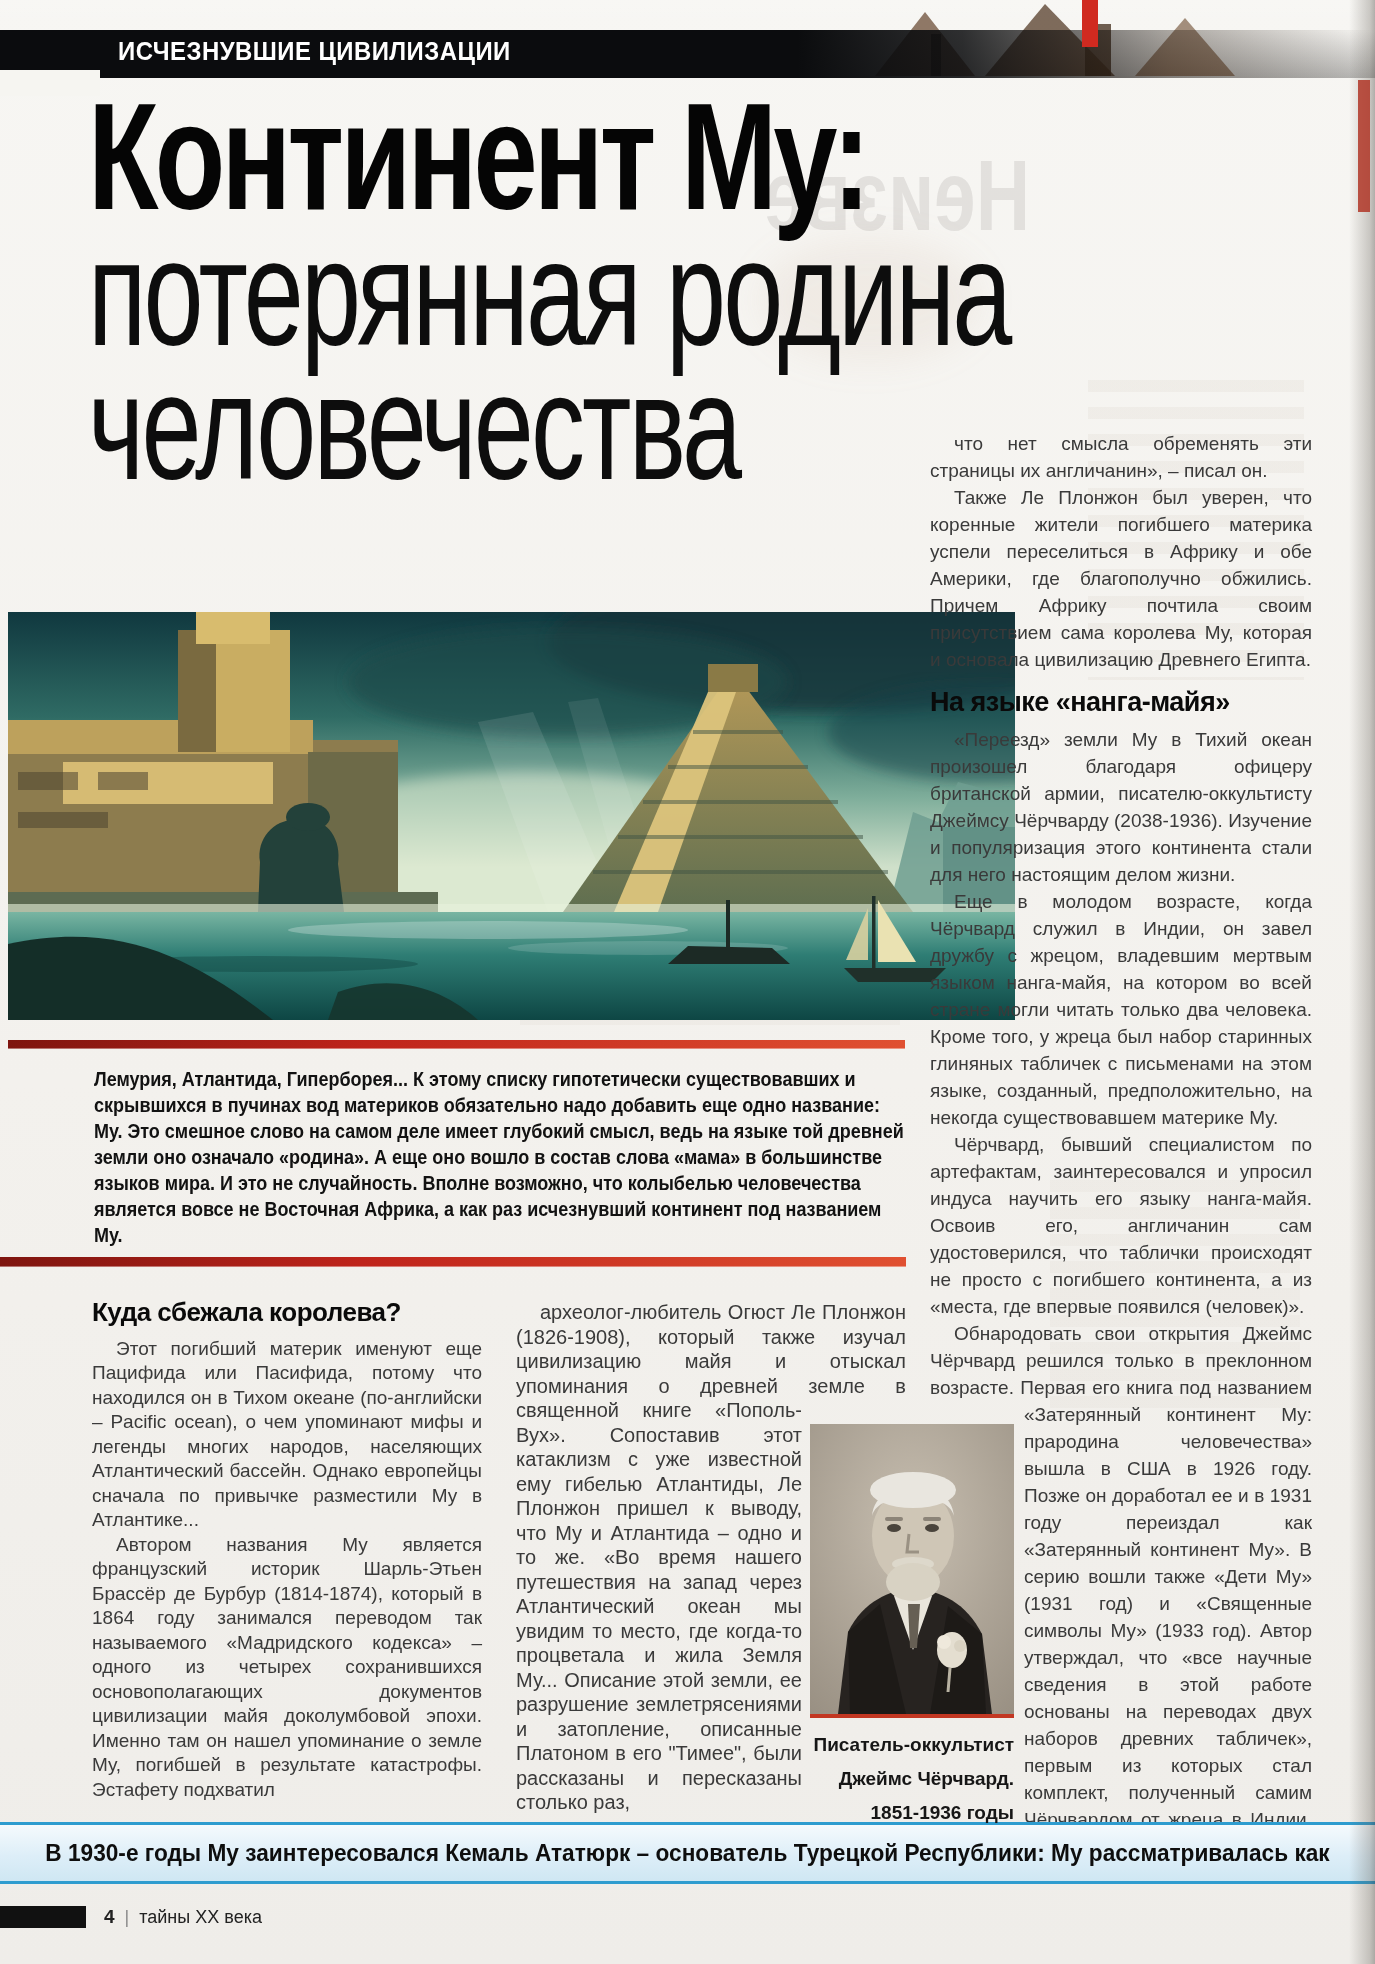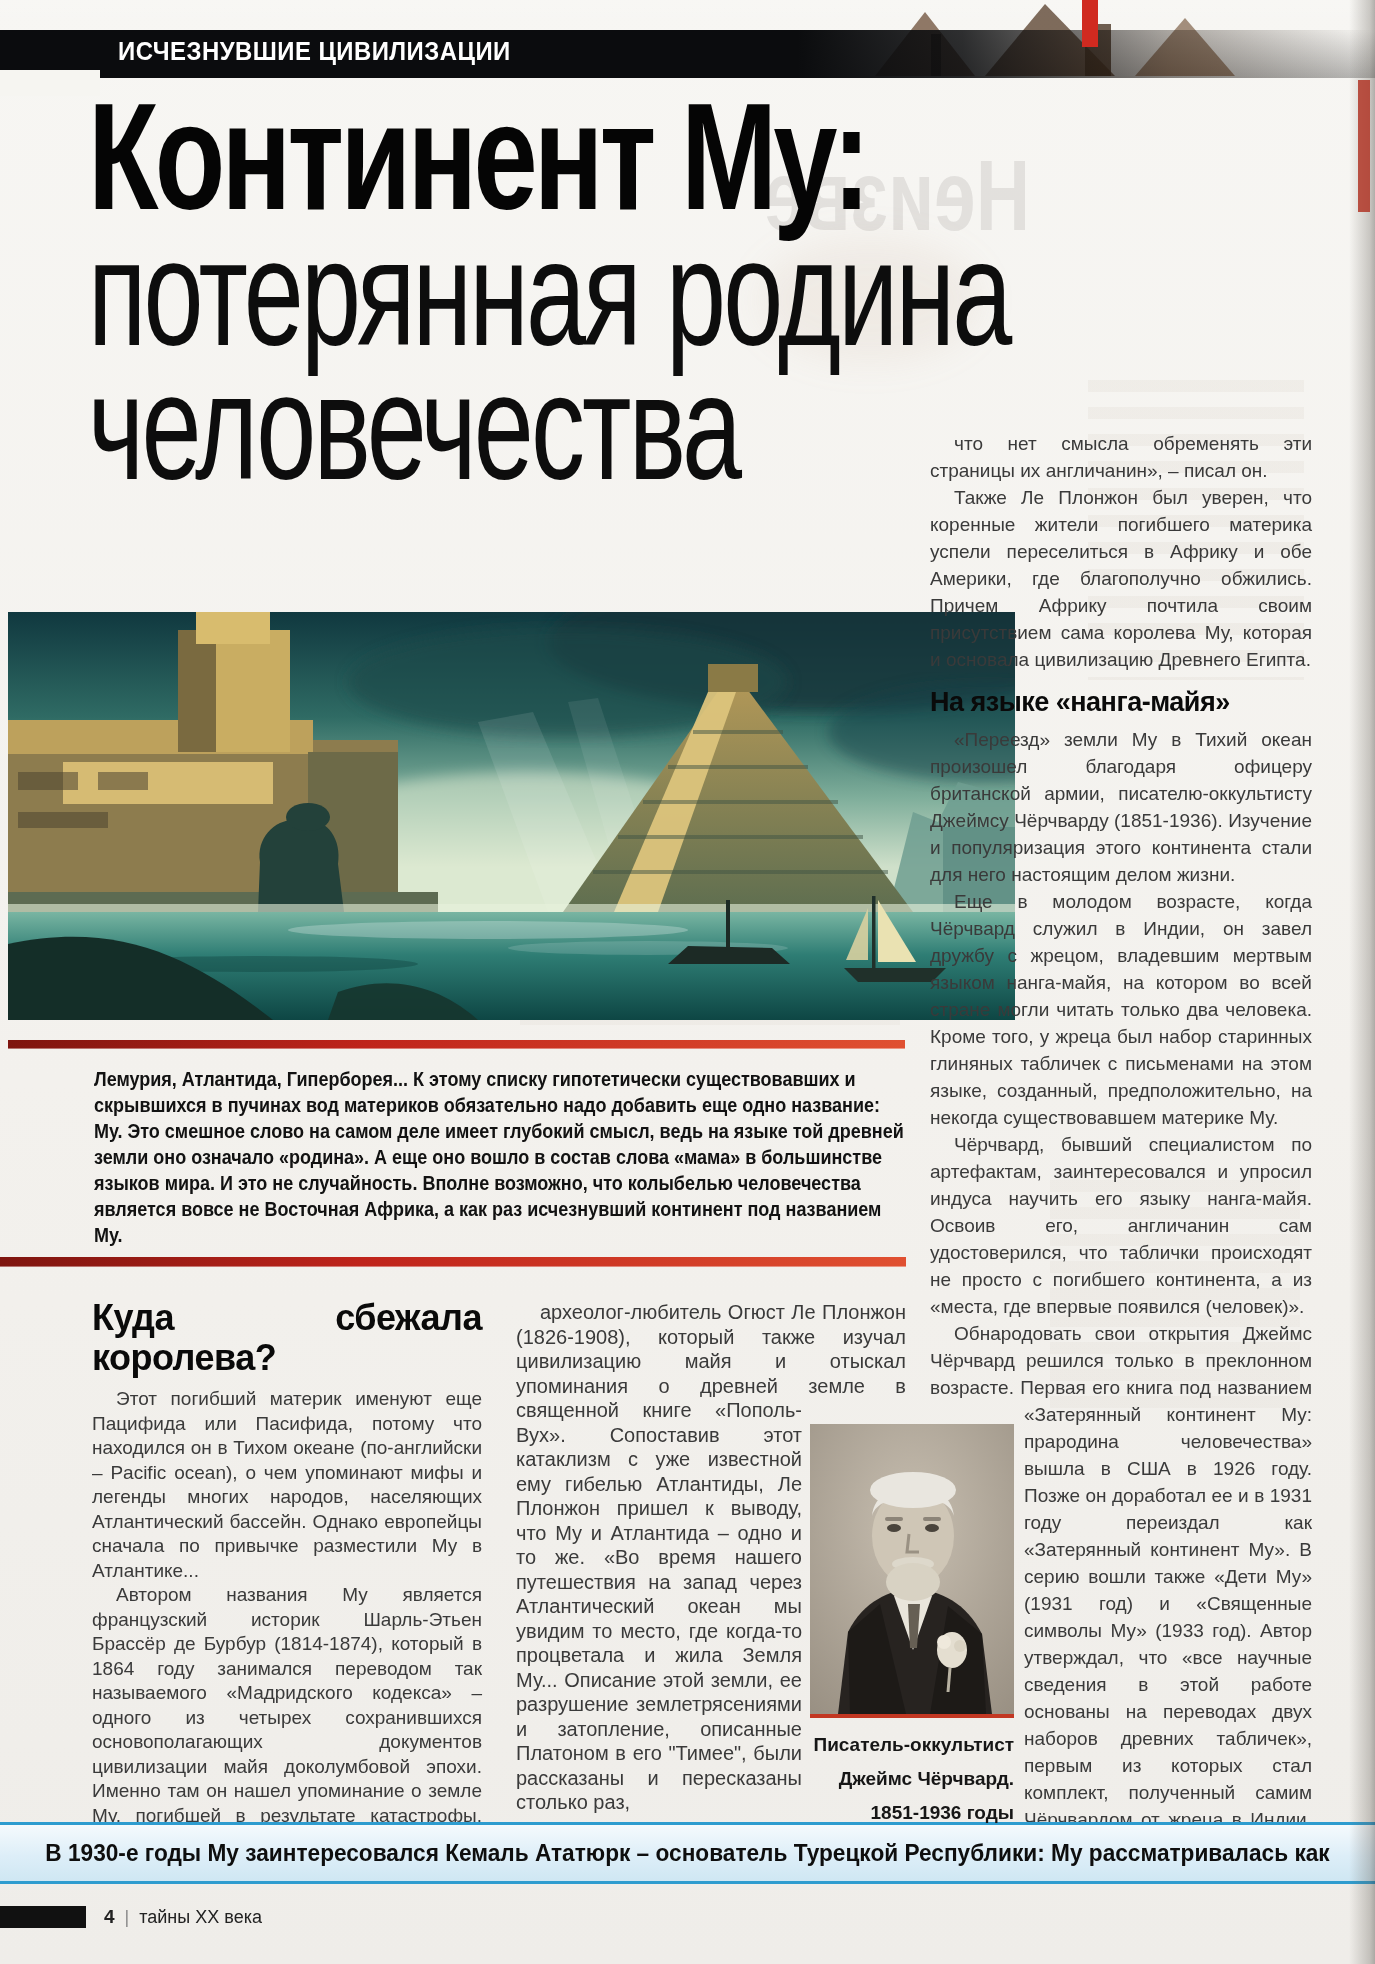--- a/index.html
+++ b/index.html
@@ -36,21 +36,21 @@
   .lead{position:absolute;left:94px;top:1066px;width:900px;transform:scaleX(0.9);transform-origin:left top;
     font-size:20px;font-weight:bold;line-height:26px;color:#121212;text-align:left;}
 
   
   .col{position:absolute;text-align:justify;color:#3a3a3a;}
   .col p{margin:0;text-indent:24px;}
   #col1{left:92px;top:1298px;width:390px;font-size:19px;line-height:24.5px;}
   #col2{left:516px;top:1300px;width:390px;font-size:20px;line-height:24.5px;}
   #col3{left:930px;top:430px;width:382px;font-size:19px;line-height:27px;}
   .sec-h{font-weight:bold;color:#0a0a0a;text-indent:0;}
-  #col1 .sec-h{font-size:36px;letter-spacing:-0.5px;margin:0 0 10px 0;line-height:1.1;}
+  #col1 .sec-h{font-size:26px;letter-spacing:-0.5px;margin:0 0 10px 0;line-height:1.1;}
   #col3 .sec-h{font-size:27px;letter-spacing:-0.5px;margin:14px 0 8px 0;line-height:1.15;}
   #col2 .sp1{float:right;width:0;height:118px;}
   #col2 .sp2{float:right;clear:right;width:104px;height:406px;}
   #col3 .sp1{float:left;width:0;height:984px;}
   #col3 .sp2{float:left;clear:left;width:94px;height:400px;}
 
   
   .portrait{position:absolute;left:810px;top:1424px;width:204px;z-index:5;}
   .portrait svg{display:block;}
   .photo-redline{width:204px;height:4px;background:#c23722;}
@@ -191,21 +191,21 @@
     <div class="sp2"></div>
     <p>археолог-любитель Огюст Ле Плонжон (1826-1908), который также изучал цивилизацию майя и отыскал упоминания о древней земле в священной книге «Пополь-Вух». Сопоставив этот катаклизм с уже известной ему гибелью Атлантиды, Ле Плонжон пришел к выводу, что Му и Атлантида – одно и то же. «Во время нашего путешествия на запад через Атлантический океан мы увидим то место, где когда-то процветала и жила Земля Му... Описание этой земли, ее разрушение землетрясениями и затопление, описанные Платоном в его "Тимее", были рассказаны и пересказаны столько раз,</p>
   </div>
 
   <div class="col" id="col3">
     <div class="sp1"></div>
     <div class="sp2"></div>
     <p>что нет смысла обременять эти страницы их англичанин», – писал он.</p>
     <p>Также Ле Плонжон был уверен, что коренные жители погибшего материка успели переселиться в Африку и обе Америки, где благополучно обжились. Причем Африку почтила своим присутствием сама королева Му, которая и основала цивилизацию Древнего Египта.</p>
     <div class="sec-h">На языке «нанга-майя»</div>
-    <p>«Переезд» земли Му в Тихий океан произошел благодаря офицеру британской армии, писателю-оккультисту Джеймсу Чёрчварду (1851-1936). Изучение и популяризация этого континента стали для него настоящим делом жизни.</p>
+    <p>«Переезд» земли Му в Тихий океан произошел благодаря офицеру британской армии, писателю-оккультисту Джеймсу Чёрчварду (2038-1936). Изучение и популяризация этого континента стали для него настоящим делом жизни.</p>
     <p>Еще в молодом возрасте, когда Чёрчвард служил в Индии, он завел дружбу с жрецом, владевшим мертвым языком нанга-майя, на котором во всей стране могли читать только два человека. Кроме того, у жреца был набор старинных глиняных табличек с письменами на этом языке, созданный, предположительно, на некогда существовавшем материке Му.</p>
     <p>Чёрчвард, бывший специалистом по артефактам, заинтересовался и упросил индуса научить его языку нанга-майя. Освоив его, англичанин сам удостоверился, что таблички происходят не просто с погибшего континента, а из «места, где впервые появился (человек)».</p>
     <p>Обнародовать свои открытия Джеймс Чёрчвард решился только в преклонном возрасте. Первая его книга под названием «Затерянный континент Му: прародина человечества» вышла в США в 1926 году. Позже он доработал ее и в 1931 году переиздал как «Затерянный континент Му». В серию вошли также «Дети Му» (1931 год) и «Священные символы Му» (1933 год). Автор утверждал, что «все научные сведения в этой работе основаны на переводах двух наборов древних табличек», первым из которых стал комплект, полученный самим Чёрчвардом от жреца в Индии, а второй был обна-</p>
   </div>
 
   <div class="portrait">
     <svg width="204" height="290" viewBox="0 0 204 290">
       <defs>
         <radialGradient id="pbg" cx="0.5" cy="0.35" r="0.9">
           <stop offset="0" stop-color="#c7beb0"></stop>

